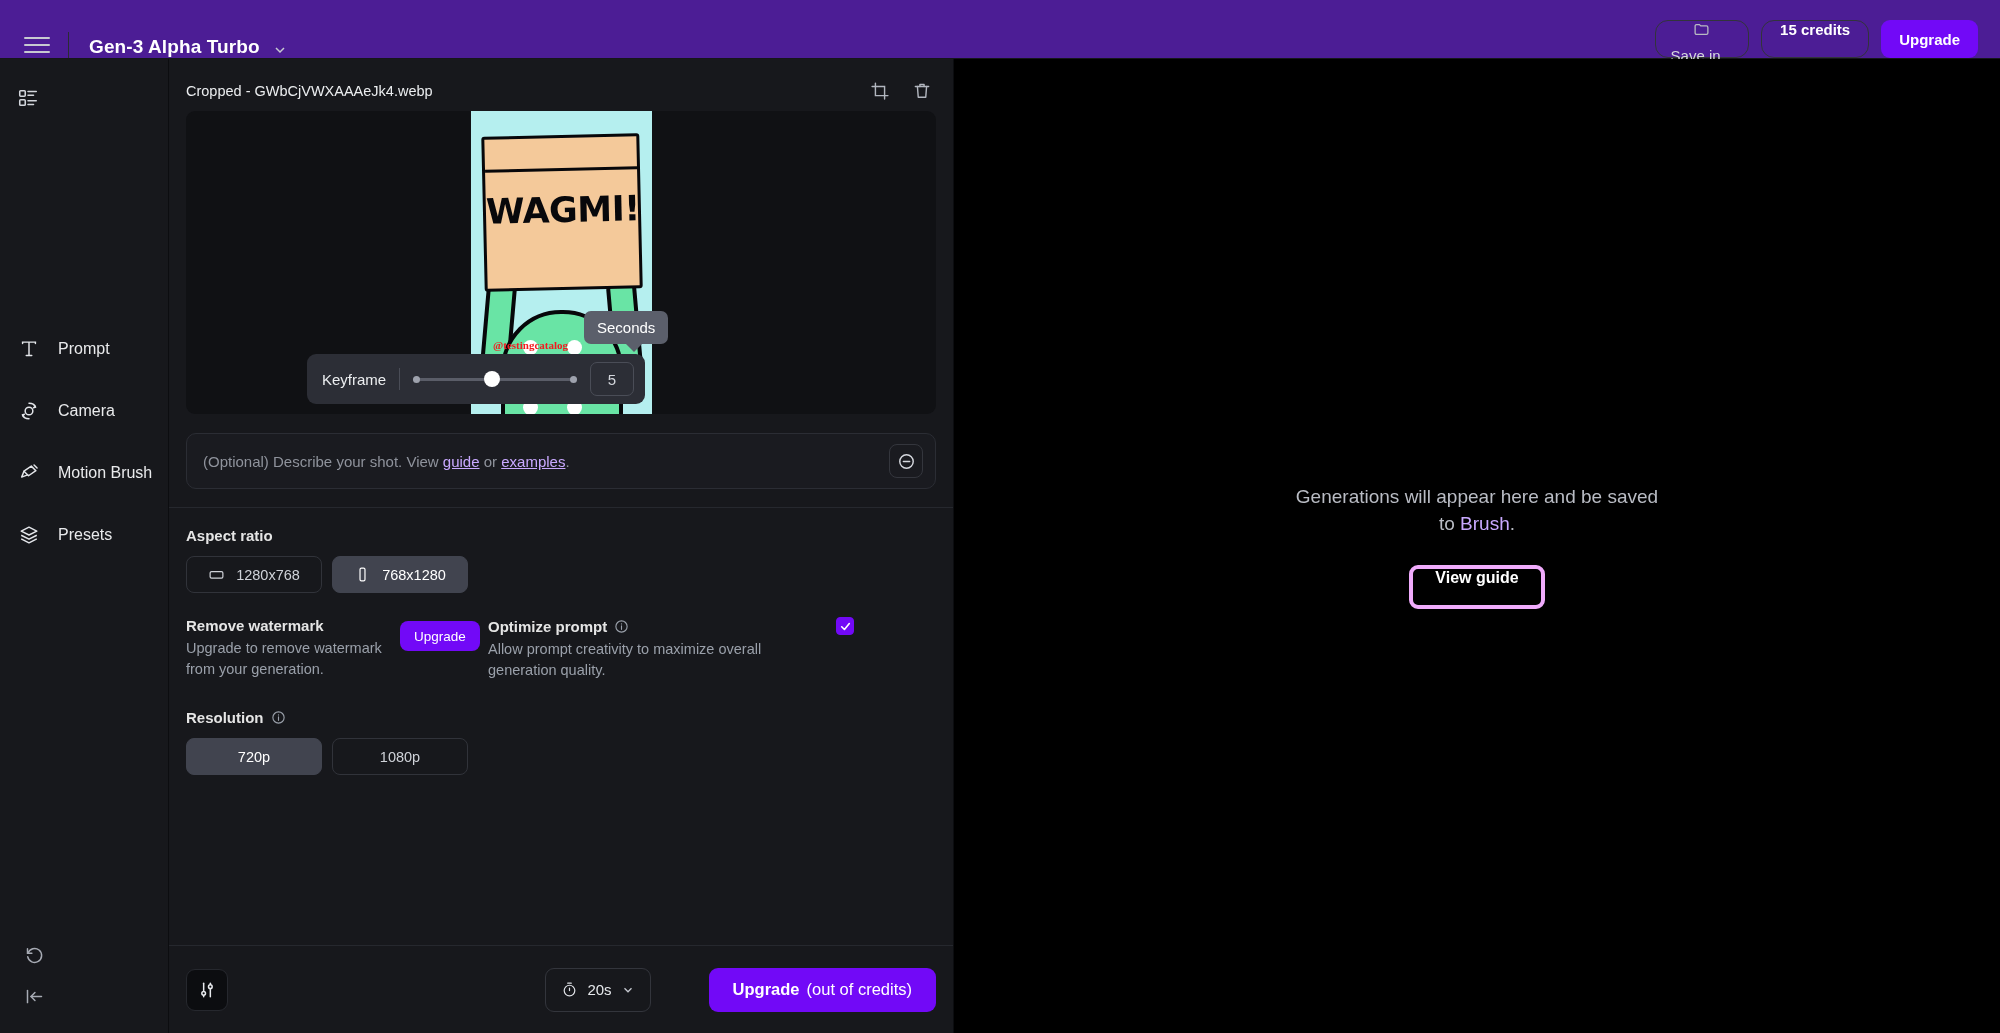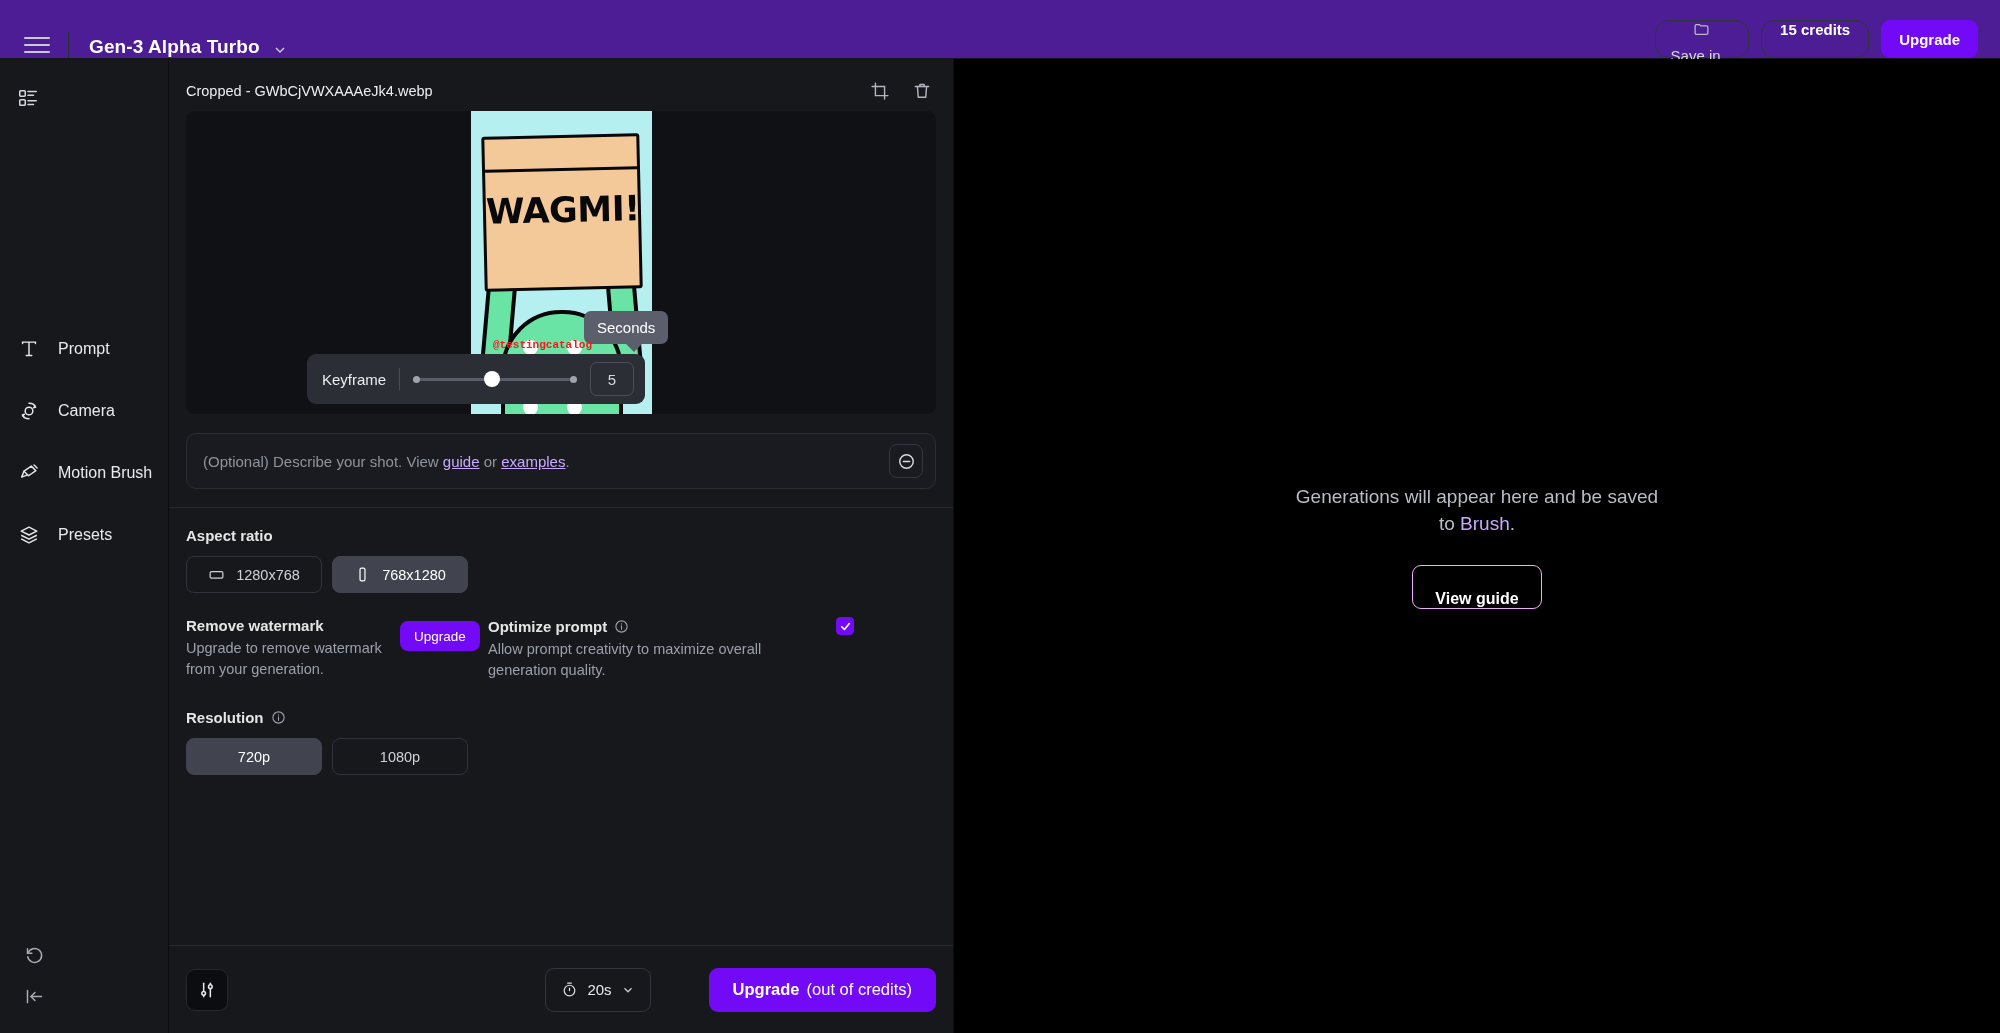--- a/index.html
+++ b/index.html
@@ -117,21 +117,21 @@
   .kf-end { position:absolute; width: 7px; height: 7px; border-radius:50%; background:#9ea2ad; }
   .kf-end.a { left: 0; } .kf-end.b { right: 0; }
   .kf-knob { position: absolute; left: 48%; width: 16px; height: 16px; border-radius: 50%; background: #fff; }
   .kf-val {
     width: 44px; height: 34px; border: 1px solid #4a4d57; border-radius: 7px;
     display: flex; align-items: center; justify-content: center;
     font-size: 15px; color: #d3d6dc; background: transparent; cursor: text;
   }
   .wm {
     position: absolute; left: 307px; top: 228px; font-size: 11px; font-weight: 700;
-    color: #f4191e; font-family: Liberation Mono, monospace;
+    color: #f4191e; font-family: Liberation Serif, serif;
   }
 
   .promptbox {
     margin: 19px 17px 0; height: 56px; border: 1px solid #2b2d34; border-radius: 10px;
     background: #1a1b20; display: flex; align-items: center; padding: 0 12px 0 16px;
   }
   .ph { font-size: 15px; color: #8f939c; }
   .ph a { color: #c9a9ff; text-decoration: underline; cursor: pointer; }
   .minus-btn {
     margin-left: auto; width: 34px; height: 34px; border: 1px solid #34363d; border-radius: 8px;
@@ -191,23 +191,23 @@
 
   
   .right {
     position: absolute; top: 59px; left: 954px; width: 1046px; height: 974px;
     background: #000; display: flex; align-items: center; justify-content: center;
   }
   .empty { text-align: center; }
   .empty p { font-size: 19px; color: #b9bcc4; line-height: 27px; max-width: 380px; }
   .empty p a { color: #c9a9ff; text-decoration: none; cursor: pointer; }
   .viewguide {
-    margin: 28px auto 0; height: 44px; padding: 0 22px; border: 1px solid #f0abfc;
+    margin: 28px auto 0; height: 44px; padding: 0 22px; border: 4px solid #f0abfc;
     border-radius: 9px; background: transparent; color: #fff; font-size: 16px;
-    font-weight: 700; cursor: pointer; display: inline-flex; align-items: flex-end;
+    font-weight: 700; cursor: pointer; display: inline-flex; align-items: flex-start;
   }
   svg { display:block; }
 </style>
 </head>
 <body>
 
 <div id="app">
 
   <div class="topbar">
     <div class="hamburger">

